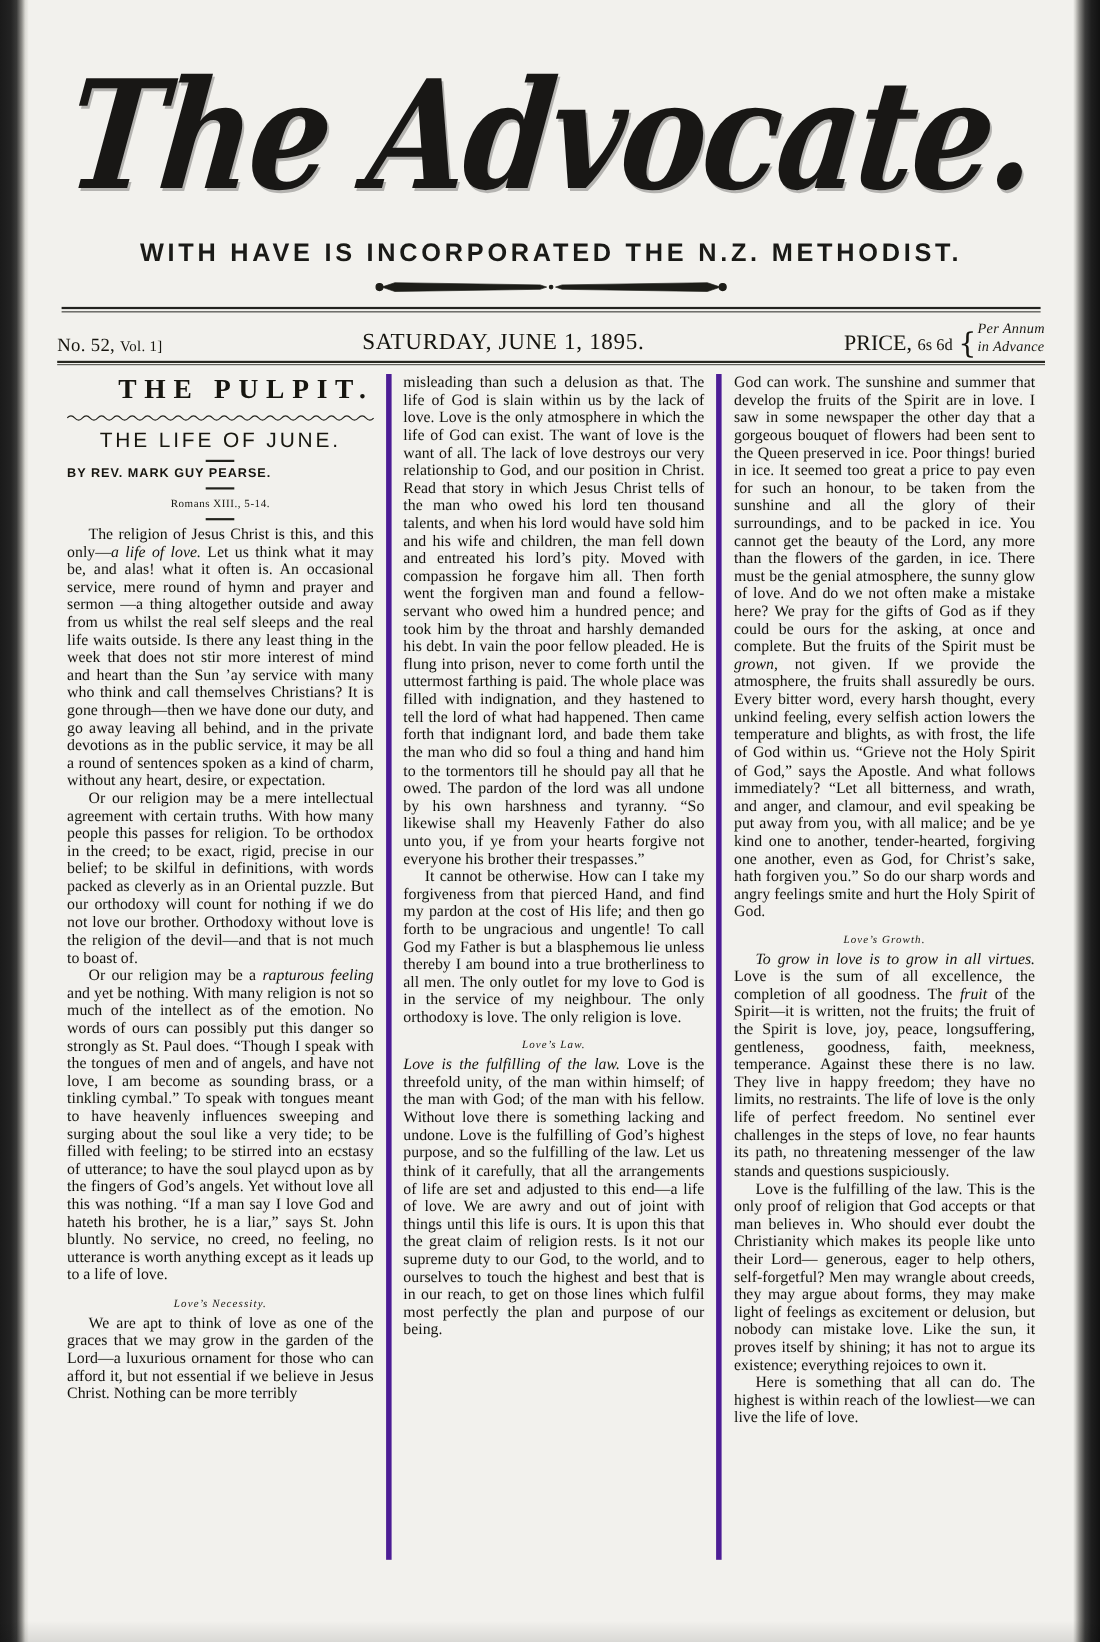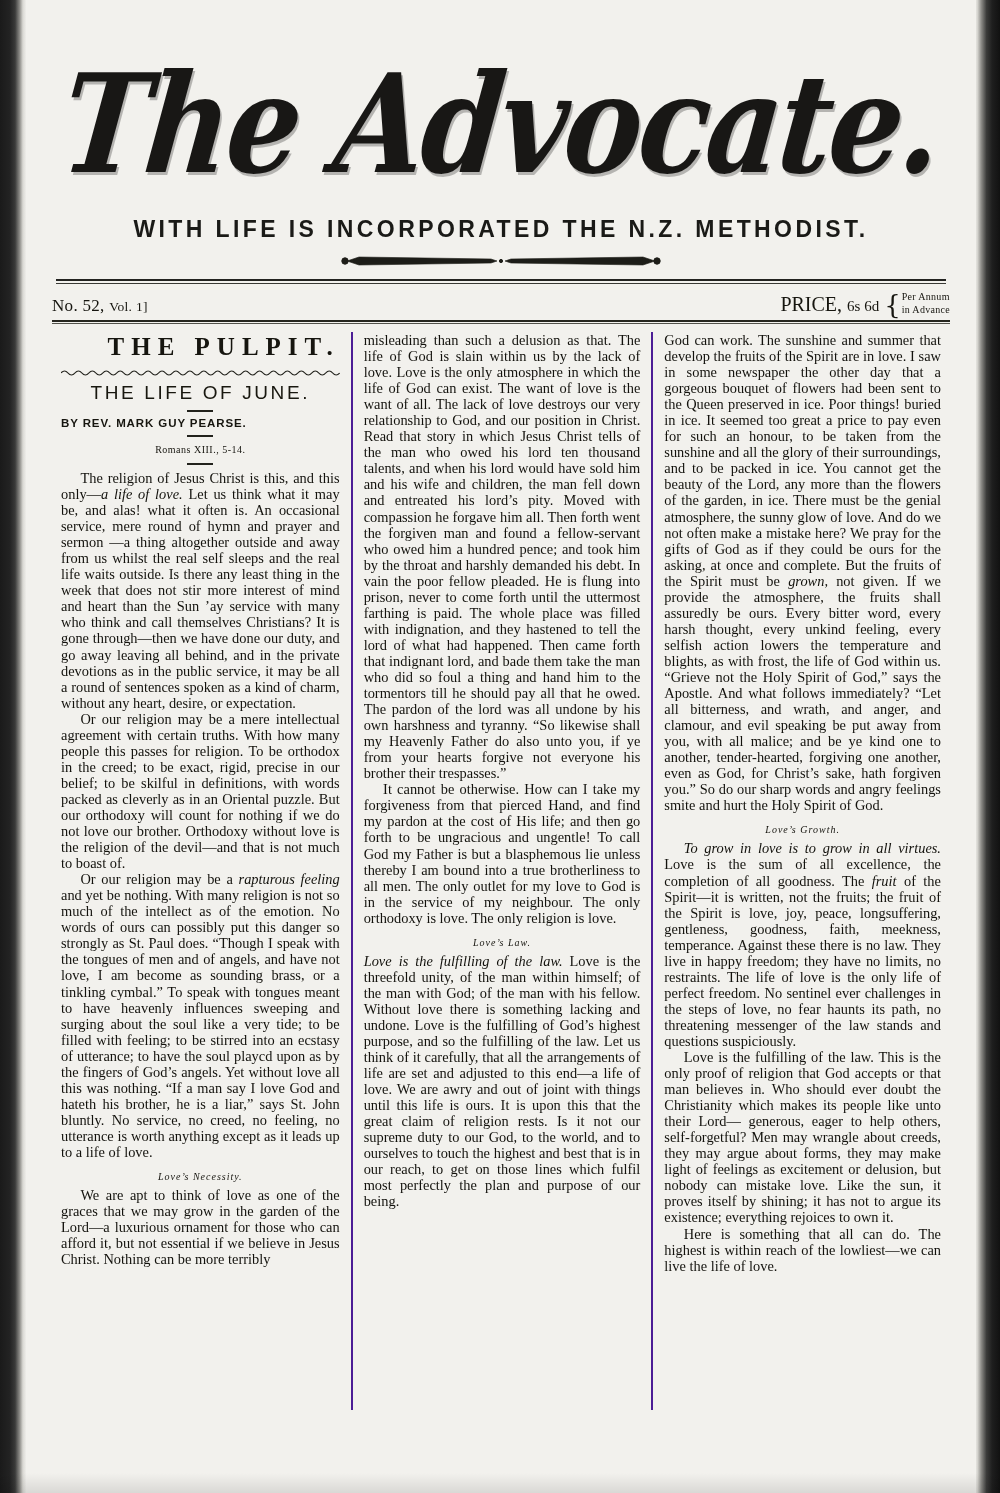--- a/index.html
+++ b/index.html
@@ -127,41 +127,41 @@
     line-height: 0.8;
     margin: 0 1px 0 5px;
     font-family: "DejaVu Serif", serif;
   }
   .price-terms {
     font-size: 8.5px;
     line-height: 1.25;
     letter-spacing: 0.3px;
     text-align: left;
   }
-  .price-terms .sc { font-size: 10px; }
+  .price-terms .sc { font-size: 13px; font-style: italic; }
   .rule-under-date {
     margin: 4px 26px 0 26px;
     border-top: 2px solid #26261f;
     border-bottom: 1px solid #53534c;
     height: 1px;
   }
 
   
   .columns {
     display: flex;
     margin: 8px 24px 0 24px;
     height: 1078px;
   }
   .col {
     width: 33.333%;
     box-sizing: border-box;
     padding: 0 11px;
     overflow: hidden;
   }
-  .col.divider-l { border-left: 2px solid #4c1d95; }
+  .col.divider-l { border-left: 5px solid #4c1d95; }
 
   .section-title {
     font-family: "Liberation Serif", serif;
     font-weight: bold;
     font-size: 25px;
     letter-spacing: 7px;
     text-align: right;
     margin: 1px 0 2px 0;
   }
   .wavy {
@@ -226,21 +226,21 @@
 
 <div id="page">
 
   <div class="scan-edge left"></div>
   <div class="scan-edge right"></div>
 
   <div class="sheet">
 
     <div class="masthead">
       <div class="logo">The Advocate.</div>
-      <div class="subtitle">WITH LIFE IS INCORPORATED THE N.Z. METHODIST.</div>
+      <div class="subtitle">WITH HAVE IS INCORPORATED THE N.Z. METHODIST.</div>
 
       <div class="ornament">
         <svg width="320" height="18" viewBox="0 0 320 18">
           <g fill="#1d1d18" stroke="#1d1d18">
             <path d="M6 9 L18 5 L150 7 L156 9 L150 11 L18 13 Z" stroke-width="0.6"></path>
             <path d="M20 9 L150 9" stroke-width="1.6"></path>
             <circle cx="4" cy="9" r="3.2"></circle>
             <circle cx="160" cy="9" r="1.6"></circle>
             <path d="M314 9 L302 5 L170 7 L164 9 L170 11 L302 13 Z" stroke-width="0.6"></path>
             <path d="M300 9 L170 9" stroke-width="1.6"></path>
@@ -250,20 +250,21 @@
       </div>
 
       <div class="rule-double"></div>
     </div>
 
     <div class="dateline">
       <div class="issue">
         <span>No. 52,</span>
         <span class="sc">Vol. 1]</span>
       </div>
+      <div class="date-center">SATURDAY, JUNE 1, 1895.</div>
       <div class="price-wrap">
         <span class="price-main">
           <span>PRICE,</span>
           <span class="sc">6s 6d</span>
         </span>
         <span class="brace">{</span>
         <span class="price-terms">
           <span class="sc">Per Annum</span><br>
           <span class="sc">in Advance</span>
         </span>

